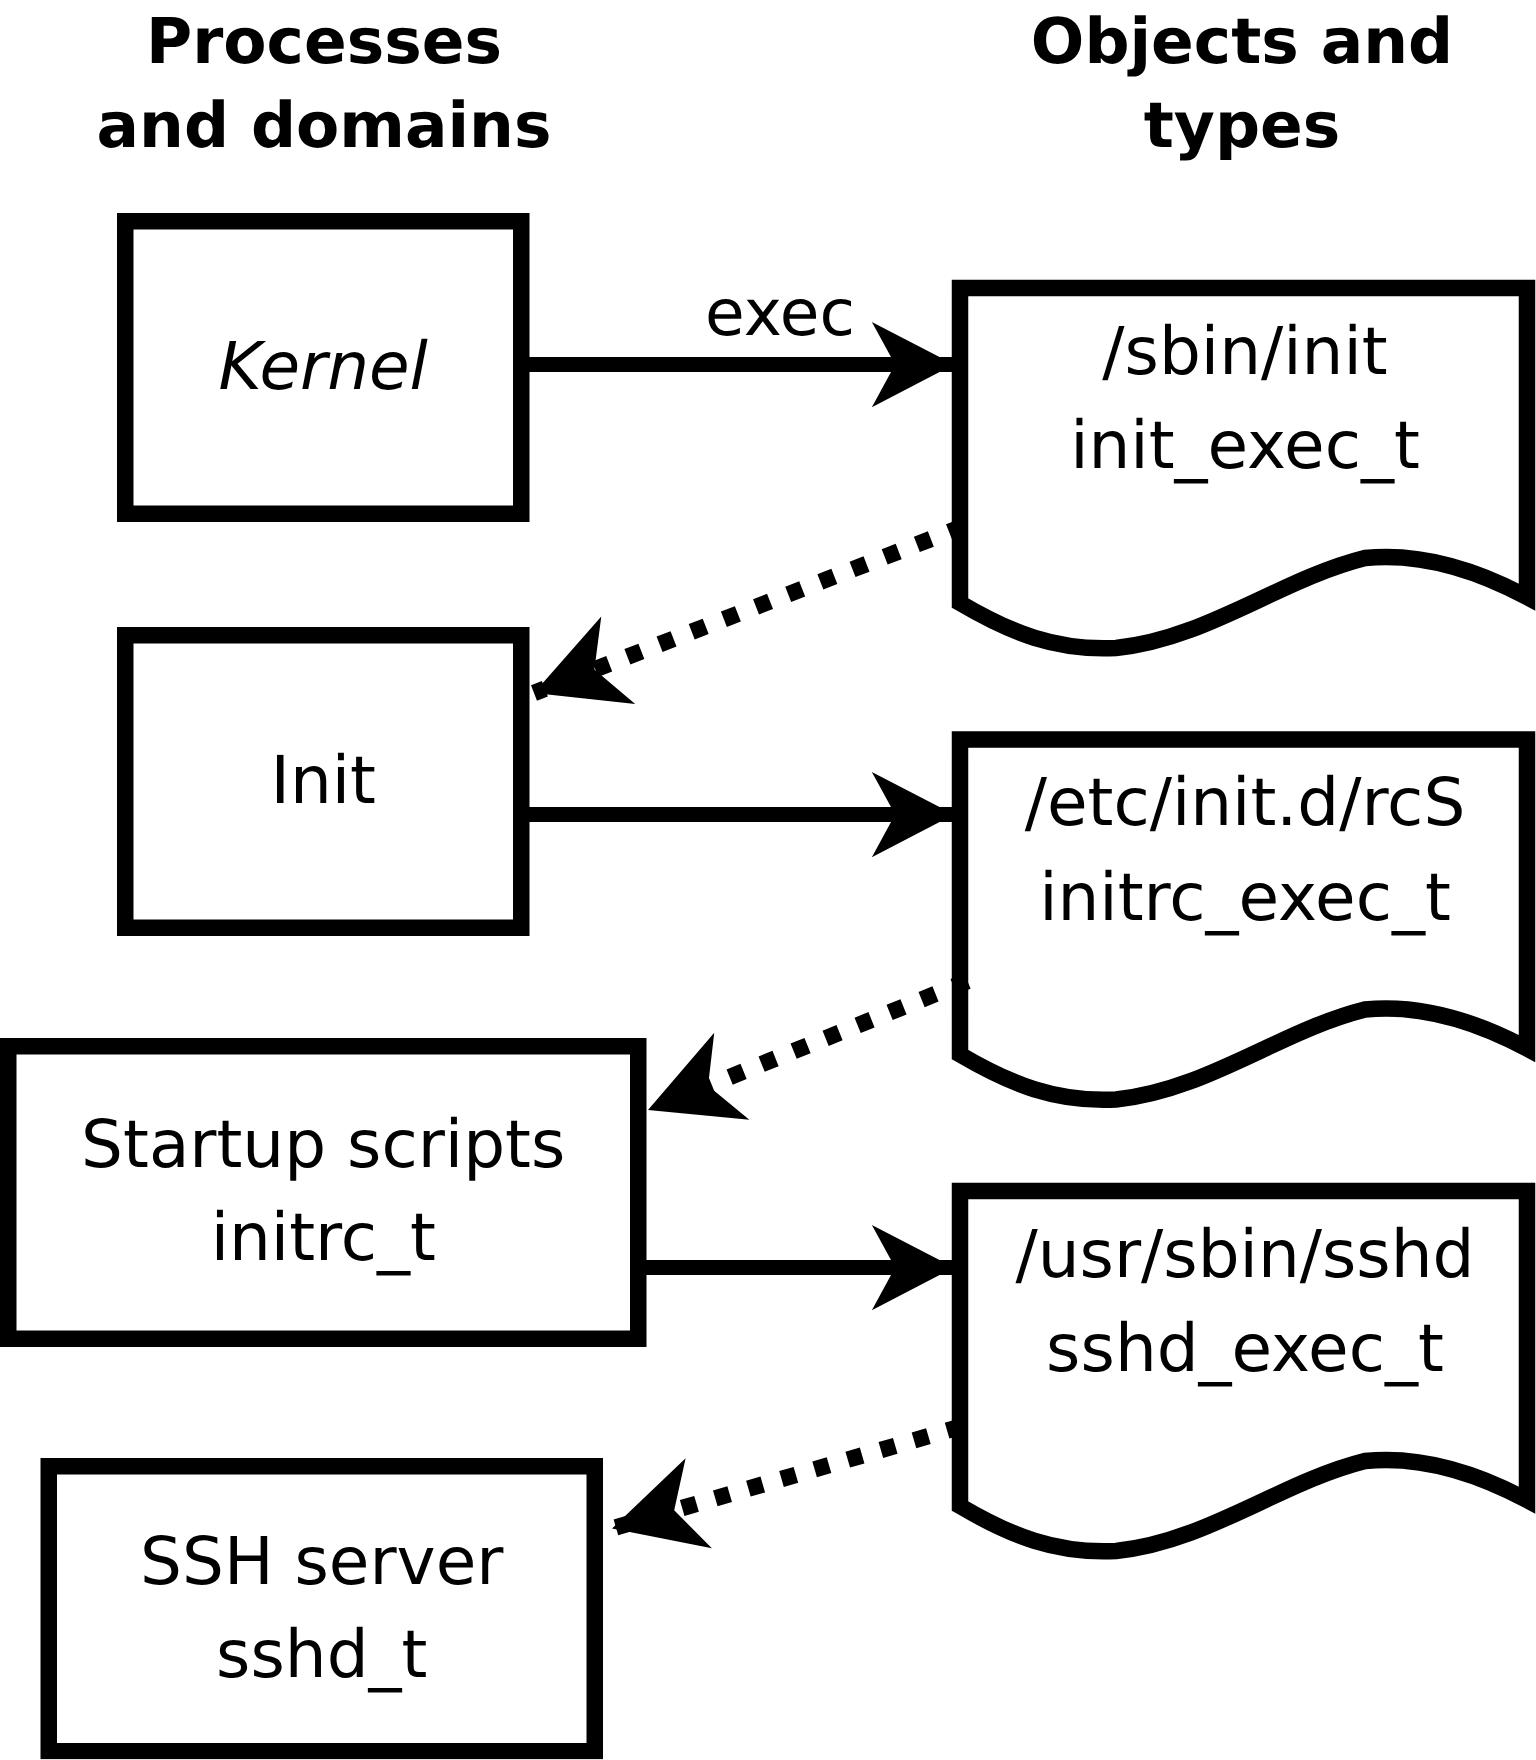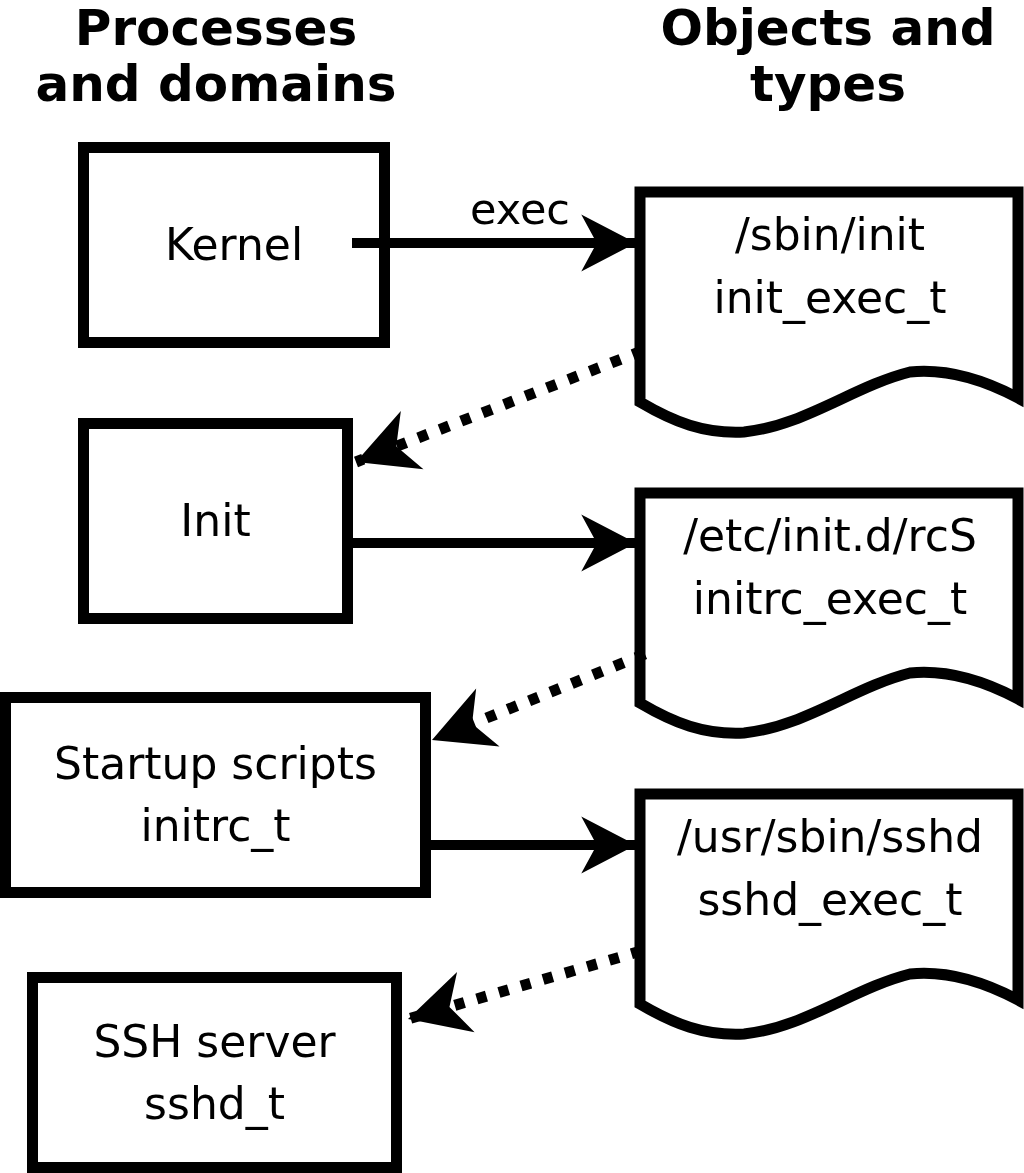--- a/index.html
+++ b/index.html
@@ -1,21 +1,21 @@
 <!DOCTYPE html>
 <html><head>
 <meta charset="utf-8">
 <style>
   html,body{margin:0;padding:0;background:#ffffff;}
   #canvas{
     position:relative;width:1024px;height:1173px;background:#ffffff;
     font-family:"DejaVu Sans",sans-serif;color:#000;overflow:hidden;
   }
   .hdr{
-    position:absolute;font-weight:bold;font-size:50px;line-height:56px;
+    position:absolute;font-weight:bold;font-size:42px;line-height:56px;
     text-align:center;white-space:pre-line;letter-spacing:0;
   }
   .pbox{
     position:absolute;box-sizing:border-box;border:11px solid #000;background:#fff;
     display:flex;flex-direction:column;align-items:center;justify-content:center;
     text-align:center;font-size:44px;line-height:62px;
   }
   .docsvg{position:absolute;}
   .doctext{
     position:absolute;text-align:center;font-size:44px;line-height:63px;
@@ -28,21 +28,21 @@
 </head>
 <body>
 
 <div id="canvas">
 
   <div class="hdr" style="left:0;top:6;width:432px;">Processes
 and domains</div>
   <div class="hdr" style="left:624px;top:6;width:408px;">Objects and
 types</div>
 
-  <div class="pbox" style="left:78px;top:142px;width:312px;height:206px;">
+  <div class="pbox" style="left:78px;top:142px;width:275px;height:206px;font-style:italic;">
     <div>Kernel</div>
   </div>
 
   <div class="pbox" style="left:78px;top:418px;width:275px;height:206px;">
     <div>Init</div>
   </div>
 
   <div class="pbox" style="left:0;top:692px;width:431px;height:206px;">
     <div>Startup scripts</div>
     <div>initrc_t</div>

